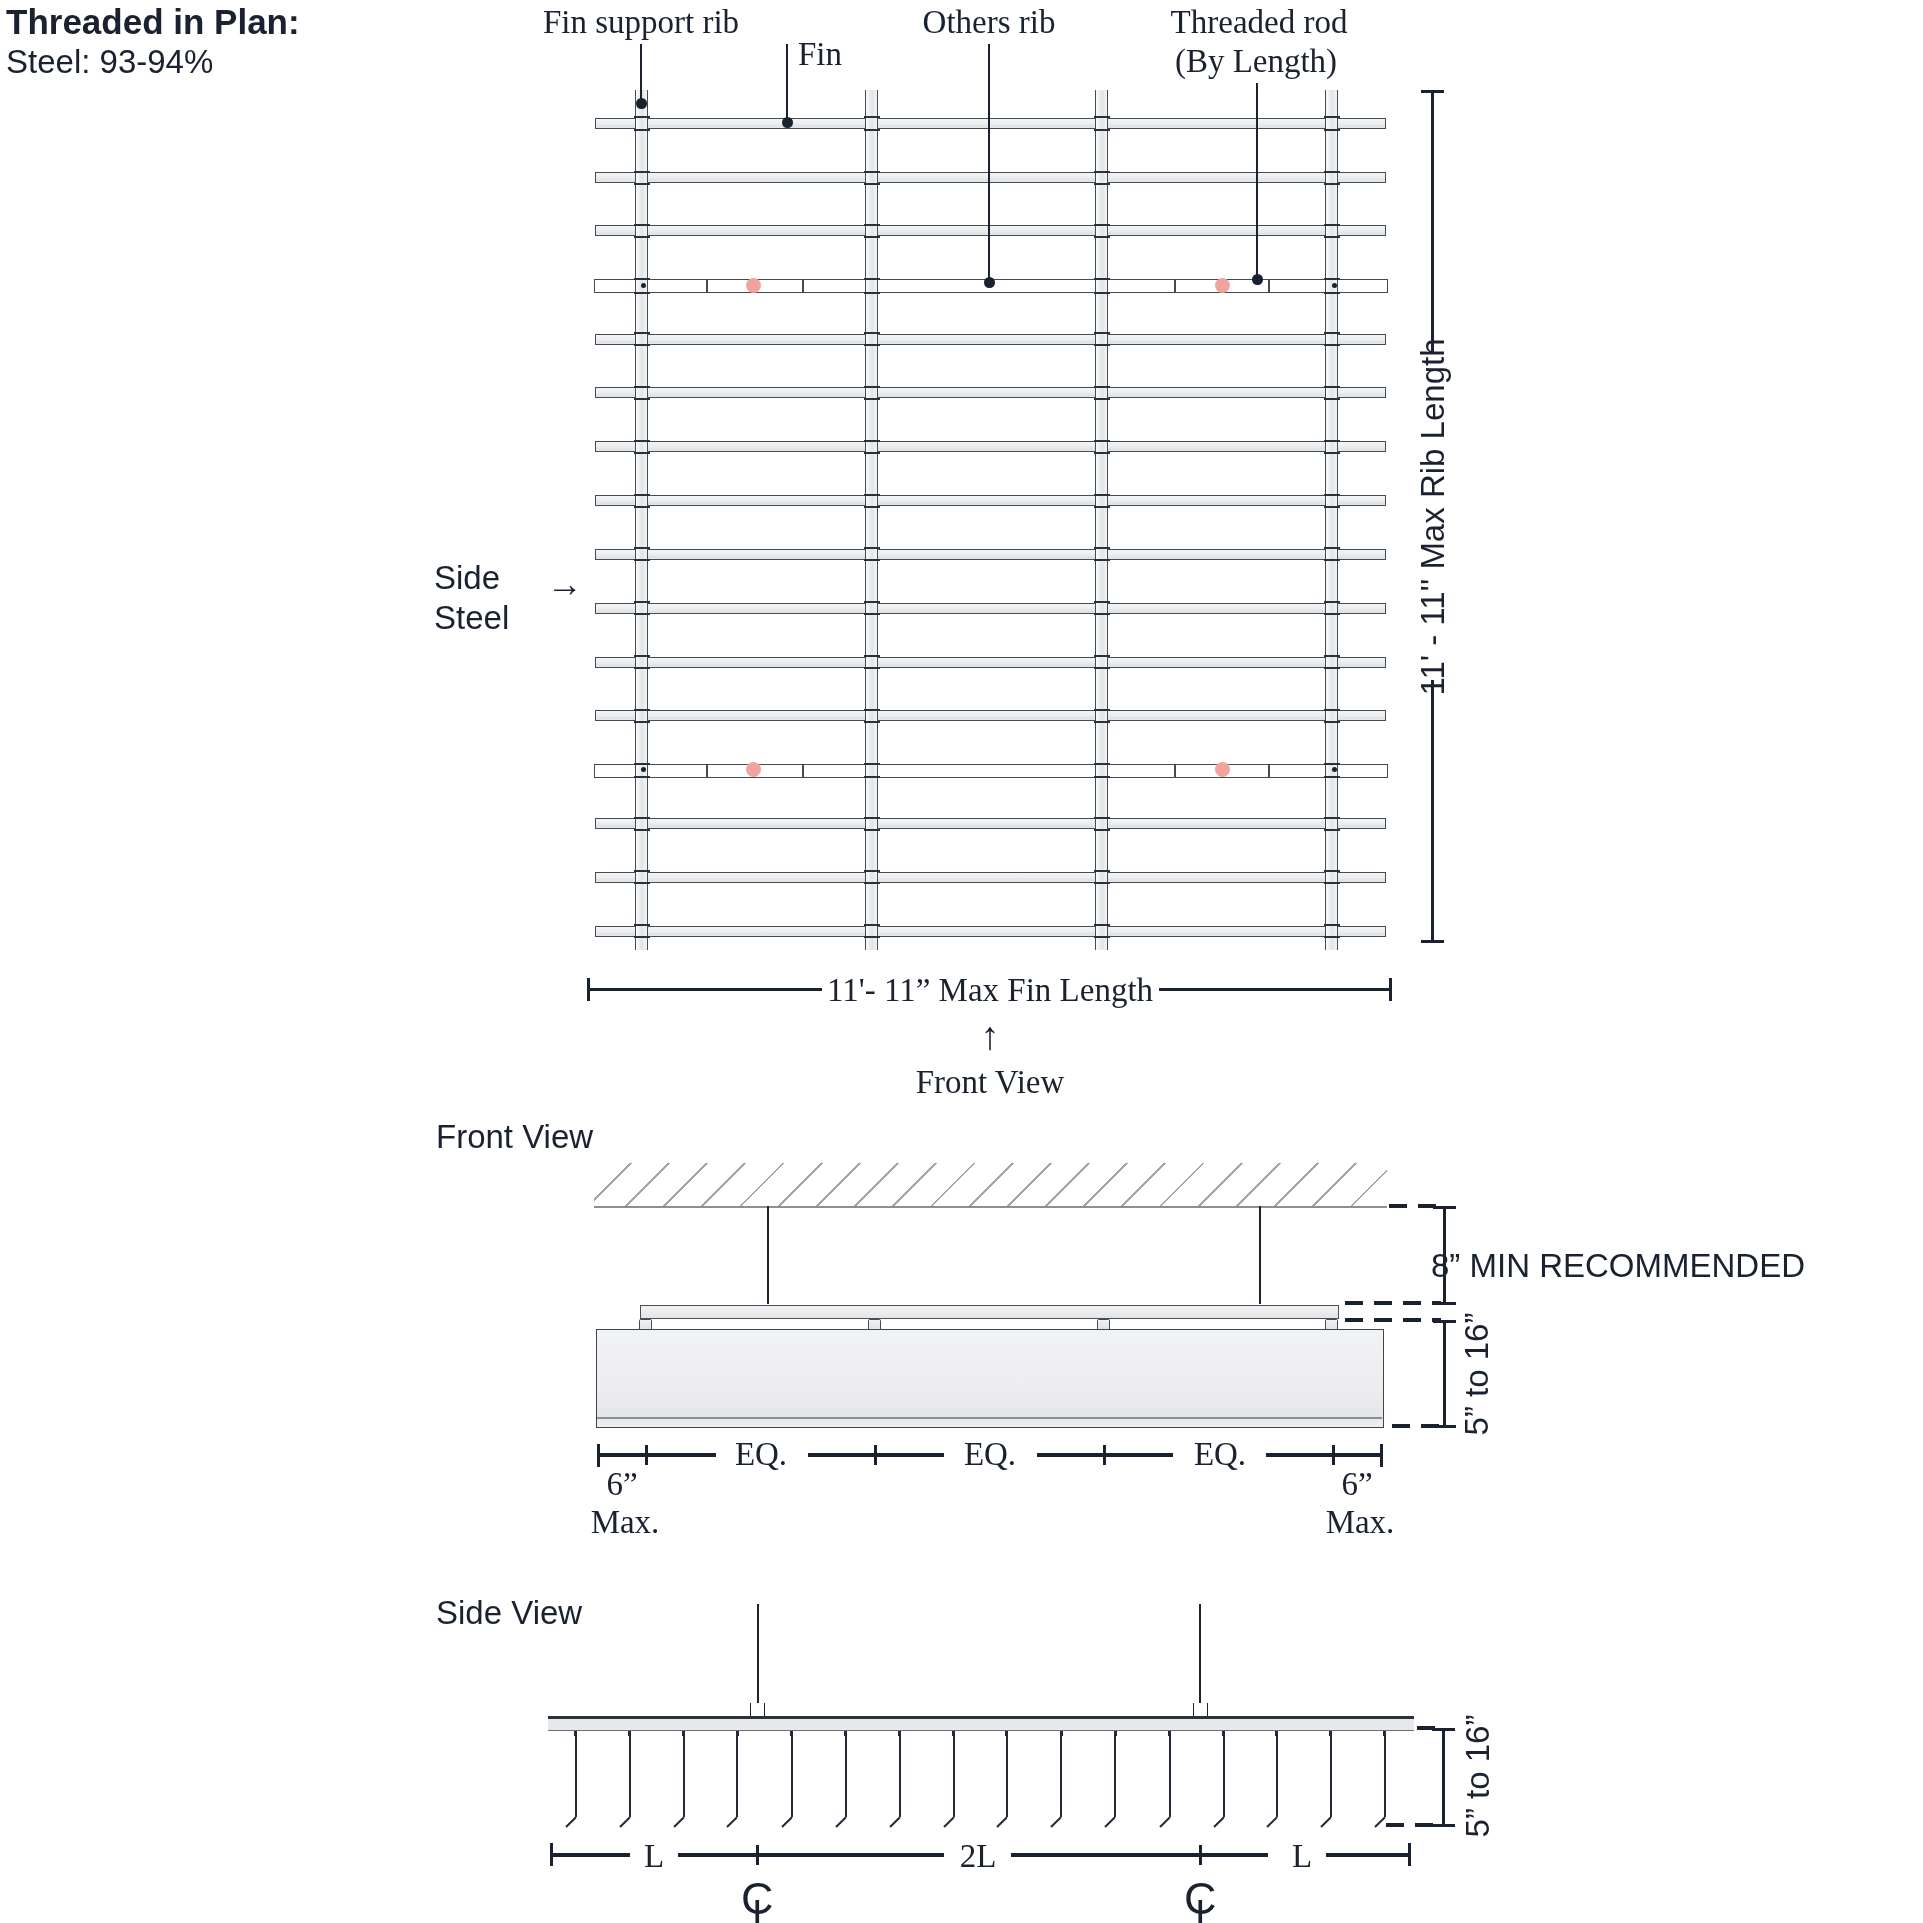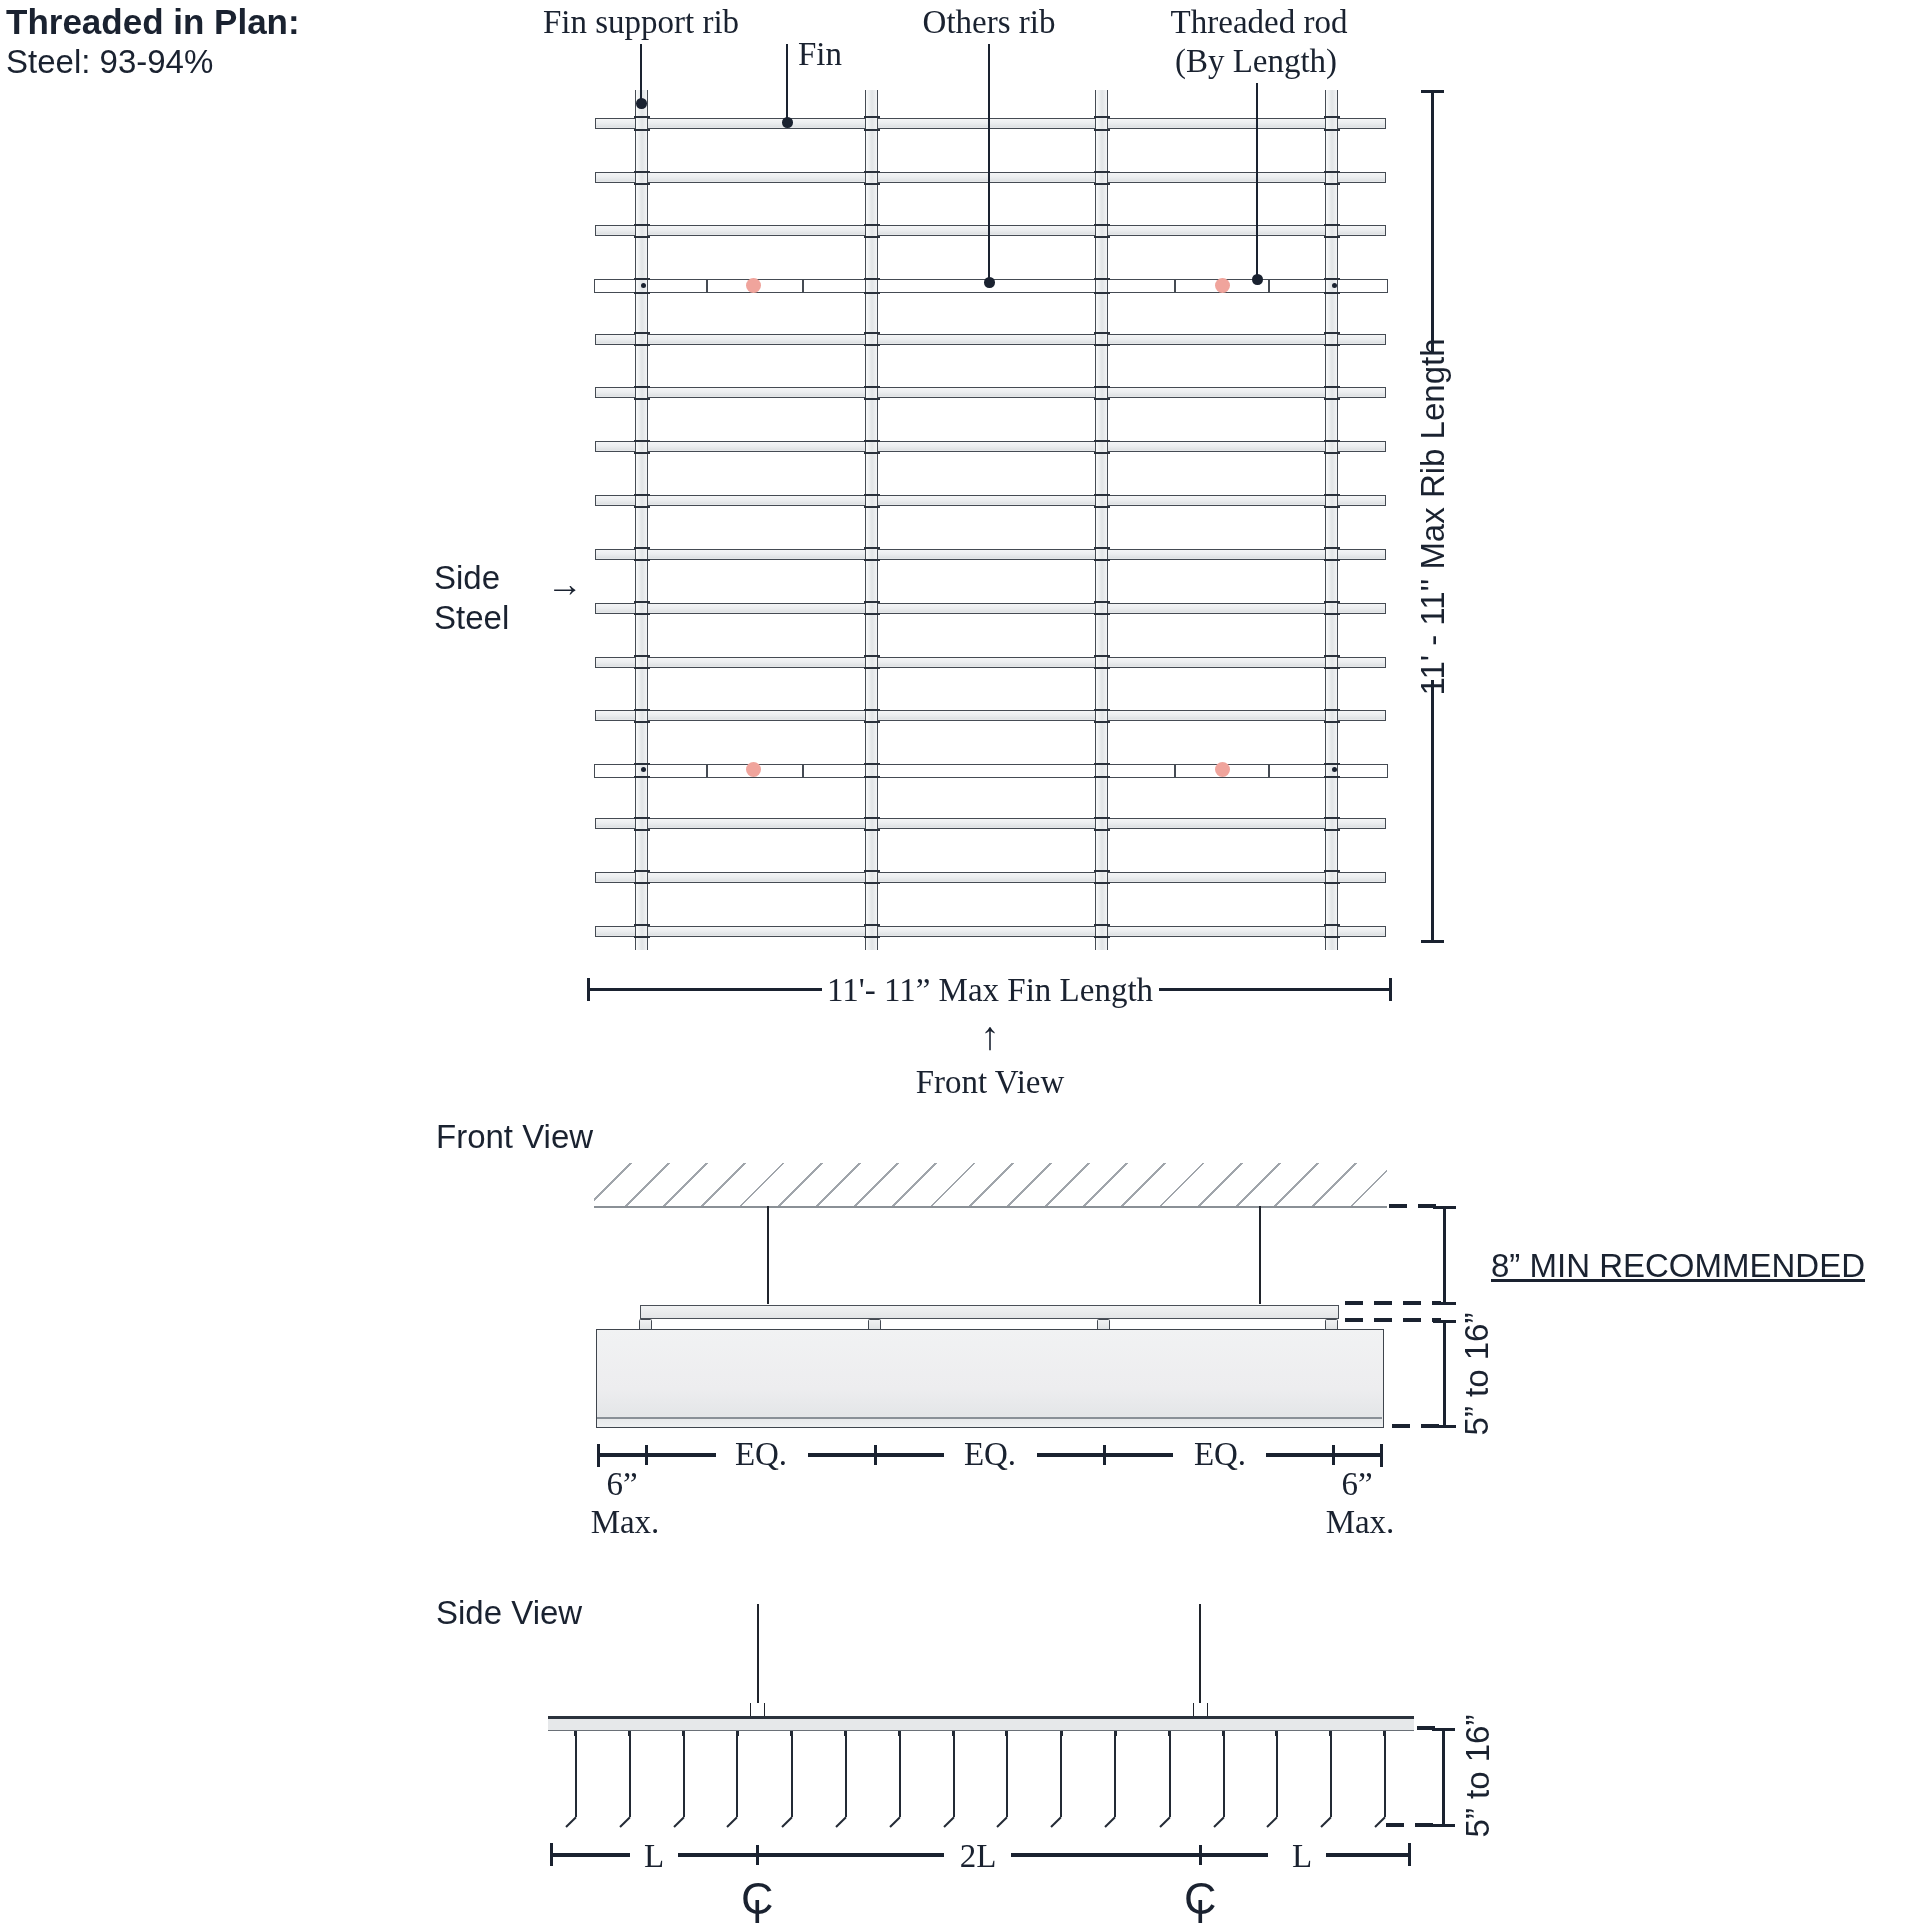--- a/index.html
+++ b/index.html
@@ -72,21 +72,21 @@
   <div class="lbl" style="left:434px; top:558px;">Side</div>
   <div class="lbl" style="left:434px; top:598px;">Steel</div>
   <div class="lbl" style="left:547px; top:564px; font-size:36px;">→</div>
 
   <div class="lbl rot" style="left:1432px; top:517px;">11' - 11'' Max Rib Length</div>
   <div class="lbl ctr" style="left:990px; top:971px;">11'- 11” Max Fin Length</div>
   <div class="lbl ctr" style="left:990px; top:1016px; font-size:39px;">↑</div>
   <div class="lbl ctr" style="left:990px; top:1063px;">Front View</div>
 
   <div class="lbl" style="left:436px; top:1117px;">Front View</div>
-  <div class="lbl" style="left:1491px; top:1246px;text-decoration:underline;">8” MIN RECOMMENDED</div>
+  <div class="lbl" style="left:1431px; top:1246px;">8” MIN RECOMMENDED</div>
   <div class="lbl rot" style="left:1476px; top:1374px;">5” to 16”</div>
   <div class="lbl ctr" style="left:761px; top:1435px;">EQ.</div>
   <div class="lbl ctr" style="left:990px; top:1435px;">EQ.</div>
   <div class="lbl ctr" style="left:1220px; top:1435px;">EQ.</div>
   <div class="lbl ctr" style="left:622px; top:1465px;">6”</div>
   <div class="lbl ctr" style="left:625px; top:1503px;">Max.</div>
   <div class="lbl ctr" style="left:1357px; top:1465px;">6”</div>
   <div class="lbl ctr" style="left:1360px; top:1503px;">Max.</div>
 
   <div class="lbl" style="left:436px; top:1593px;text-align:right;">Side View</div>

